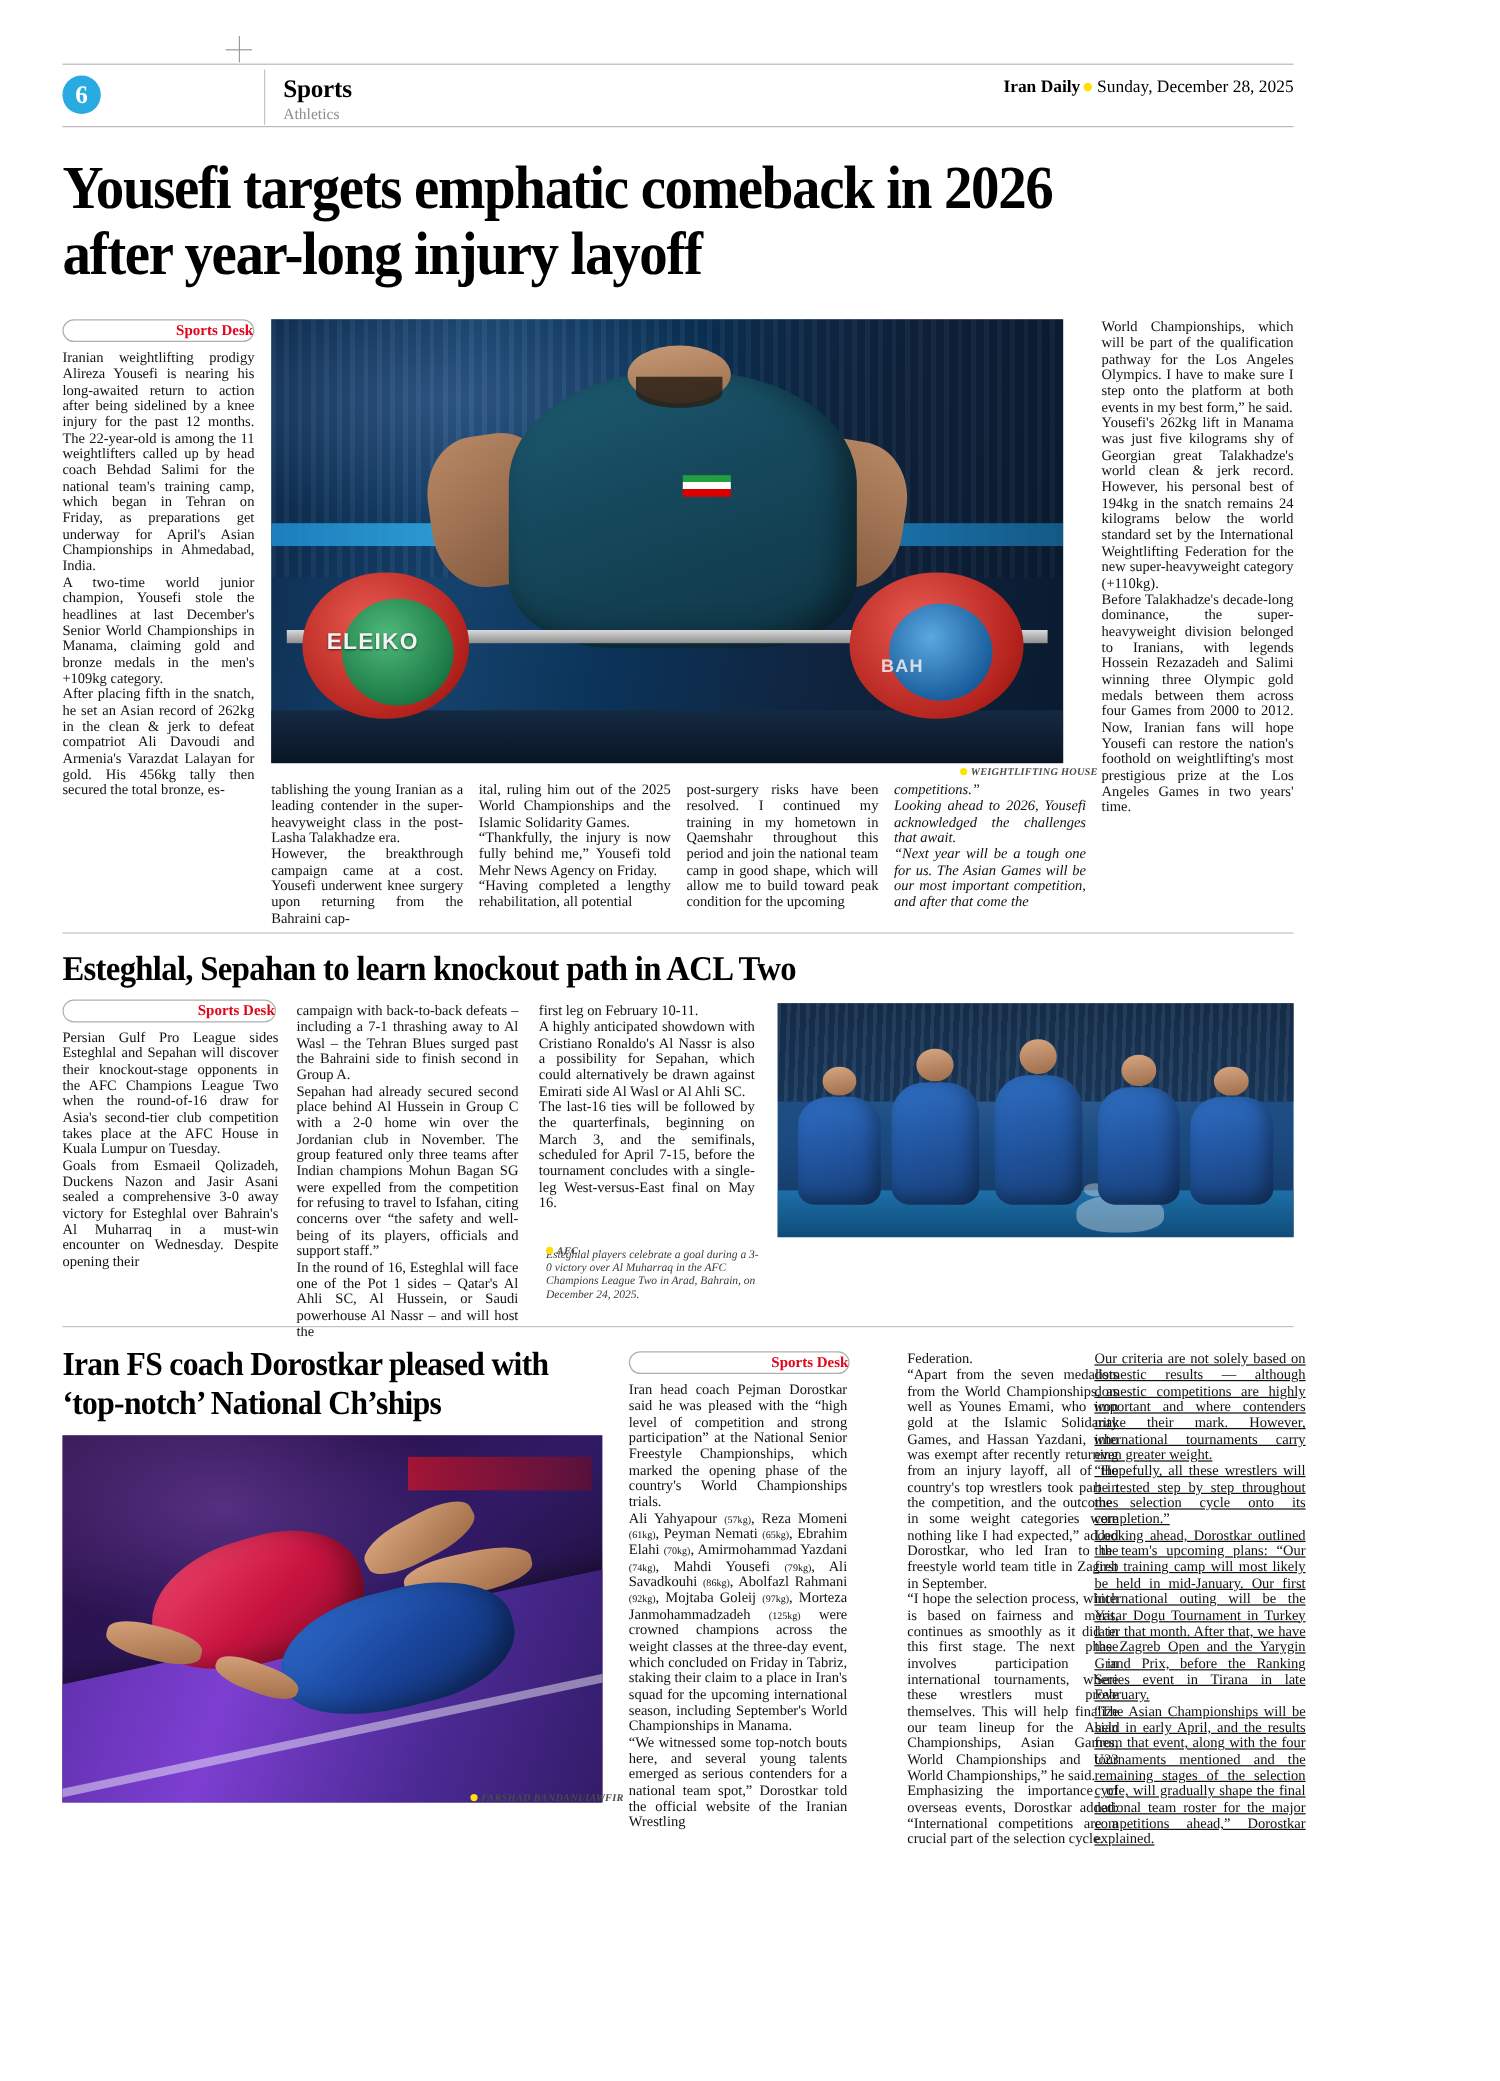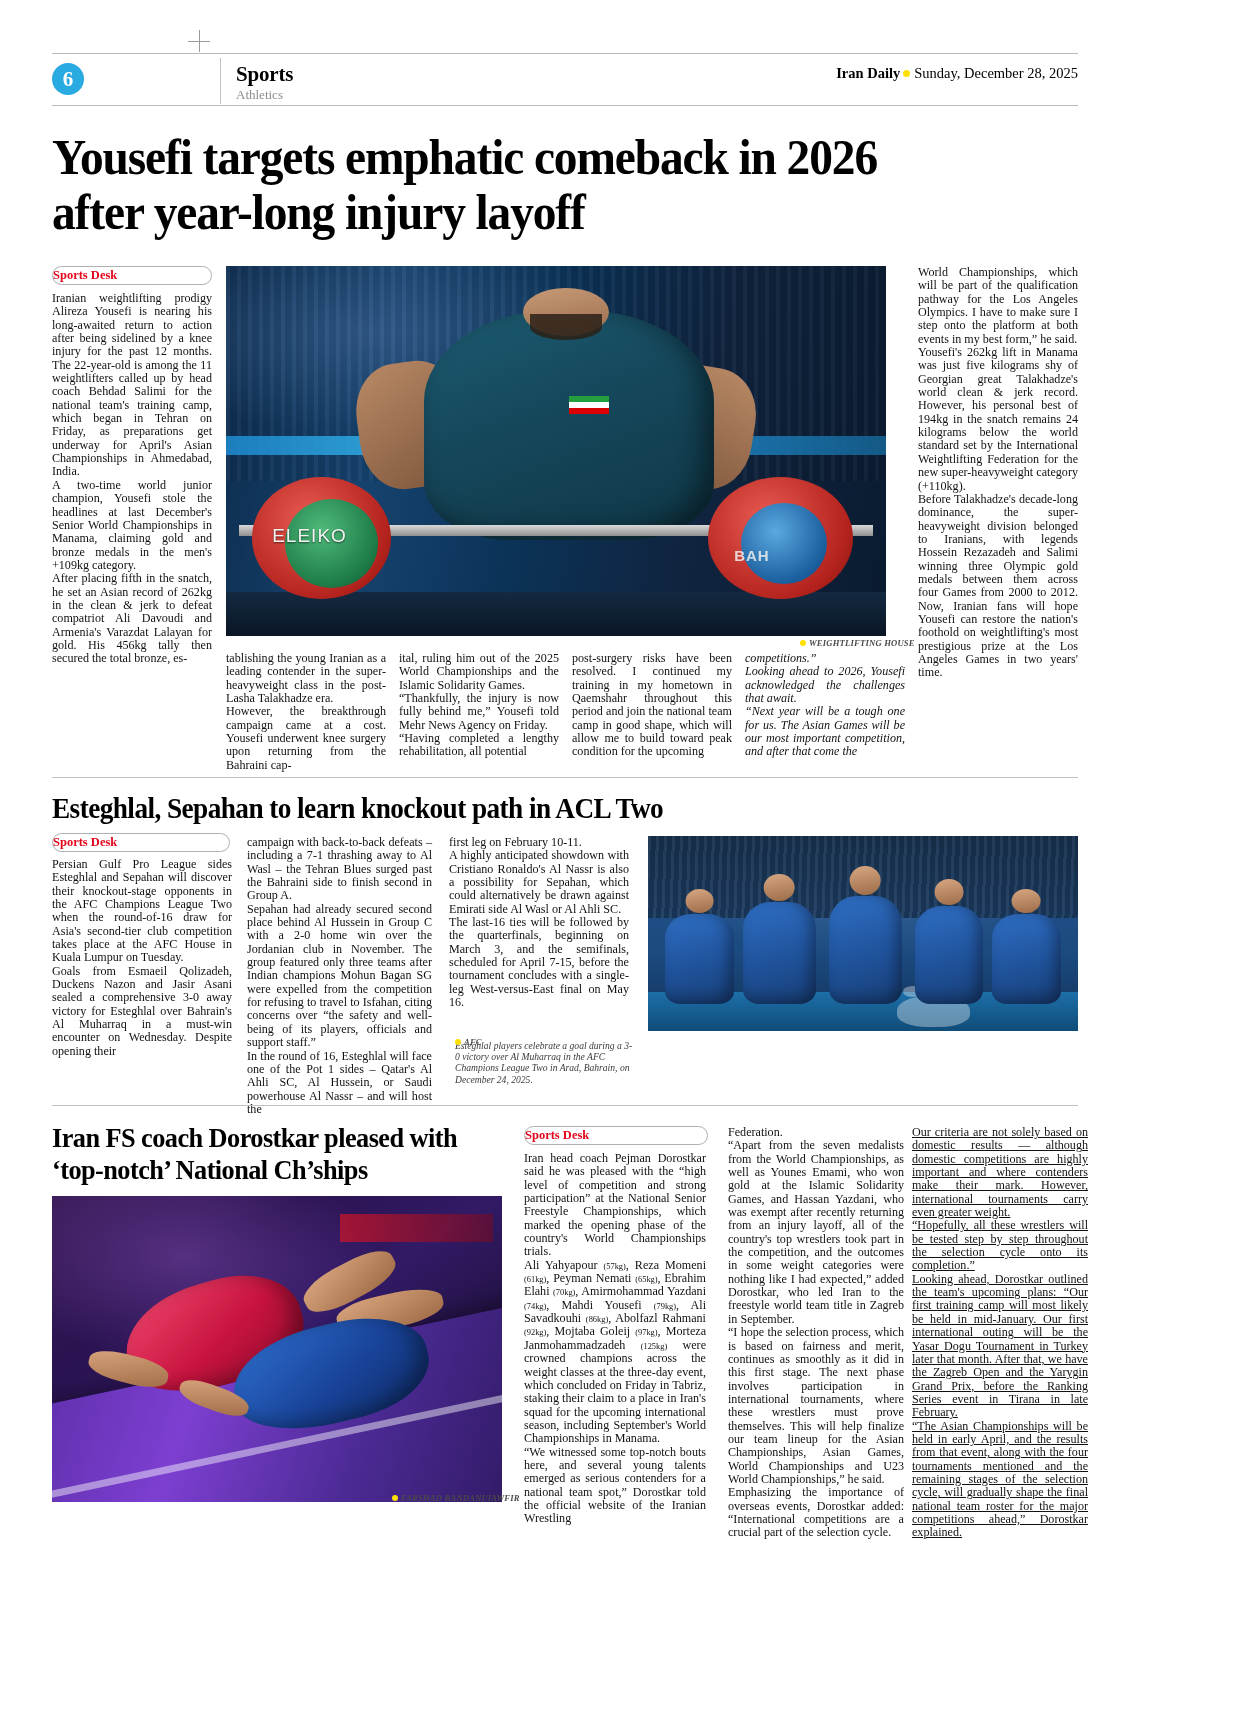--- a/index.html
+++ b/index.html
@@ -155,21 +155,21 @@
     hyphens: manual;
   }
   .col p { margin: 0; }
 
   .desk-badge {
     position: absolute;
     border: 1px solid #b0b0b0;
     border-radius: 11px;
     height: 17px;
     line-height: 17px;
-    text-align: left;
+    text-align: right;
     color: #E3051B;
     font-family: "Liberation Serif", serif;
     font-weight: bold;
     font-size: 12.5px;
     background: #fff;
   }
 
   
   .photo {
     position: absolute;
@@ -288,21 +288,21 @@
     left: 78%; top: 64%;
     width: 13%; height: 22%;
     background: radial-gradient(circle at 40% 35%, #5aa8e0, #1b5f9e 70%, #0f3f6d);
   }
   .wl-eleiko {
     position: absolute;
     left: 7%;
     top: 70%;
     color: #f2f2f2;
     font-family: "Liberation Sans", sans-serif;
-    font-weight: normal;
+    font-weight: bold;
     font-size: 19px;
     letter-spacing: 1px;
     text-shadow: 0 1px 2px rgba(0,0,0,.6);
   }
   .wl-sponsor {
     position: absolute;
     left: 77%;
     top: 76%;
     color: #efefef;
     font-family: "Liberation Sans", sans-serif;
@@ -628,21 +628,21 @@
   </div>
 
   <div class="credit" style="left:392px; top:1493px;">
     <span class="dot-yellow"></span><span>FARSHAD BANDANI/IAWFIR</span>
   </div>
 
   <div class="col" style="left:524px; top:1152px; width:182px; height:360px;">
     <p>Iran head coach Pejman Dorostkar said he was pleased with the “high level of competition and strong participation” at the National Senior Freestyle Championships, which marked the opening phase of the country's World Championships trials.</p><span id="wrestler-list"><span>Ali Yahyapour </span><sup class="kg">(57kg)</sup><span>, </span><span>Reza Momeni </span><sup class="kg">(61kg)</sup><span>, </span><span>Peyman Nemati </span><sup class="kg">(65kg)</sup><span>, </span><span>Ebrahim Elahi </span><sup class="kg">(70kg)</sup><span>, </span><span>Amirmohammad Yazdani </span><sup class="kg">(74kg)</sup><span>, </span><span>Mahdi Yousefi </span><sup class="kg">(79kg)</sup><span>, </span><span>Ali Savadkouhi </span><sup class="kg">(86kg)</sup><span>, </span><span>Abolfazl Rahmani </span><sup class="kg">(92kg)</sup><span>, </span><span>Mojtaba Goleij </span><sup class="kg">(97kg)</sup><span>, </span><span>Morteza Janmohammadzadeh </span><sup class="kg">(125kg)</sup><span> </span></span><span id="wrestler-tail">were crowned champions across the weight classes at the three-day event, which concluded on Friday in Tabriz, staking their claim to a place in Iran's squad for the upcoming international season, including September's World Championships in Manama.</span>
   <p>“We witnessed some top-notch bouts here, and several young talents emerged as serious contenders for a national team spot,” Dorostkar told the official website of the Iranian Wrestling</p></div>
 
-  <div class="col" style="left:728px; top:1126px; width:176px; height:400px;">
+  <div class="col" style="left:756px; top:1126px; width:176px; height:400px;">
       <p>Federation.</p>
       <p>“Apart from the seven medalists from the World Championships, as well as Younes Emami, who won gold at the Islamic Solidarity Games, and Hassan Yazdani, who was exempt after recently returning from an injury layoff, all of the country's top wrestlers took part in the competition, and the outcomes in some weight categories were nothing like I had expected,” added Dorostkar, who led Iran to the freestyle world team title in Zagreb in September.</p>
       <p>“I hope the selection process, which is based on fairness and merit, continues as smoothly as it did in this first stage. The next phase involves participation in international tournaments, where these wrestlers must prove themselves. This will help finalize our team lineup for the Asian Championships, Asian Games, World Championships and U23 World Championships,” he said.</p>
       <p>Emphasizing the importance of overseas events, Dorostkar added: “International competitions are a crucial part of the selection cycle.</p>
     </div>
   <div class="col" style="left:912px; top:1126px; width:176px; height:400px;text-decoration:underline;">
       <p>Our criteria are not solely based on domestic results — although domestic competitions are highly important and where contenders make their mark. However, international tournaments carry even greater weight.</p>
       <p>“Hopefully, all these wrestlers will be tested step by step throughout the selection cycle onto its completion.”</p>
       <p>Looking ahead, Dorostkar outlined the team's upcoming plans: “Our first training camp will most likely be held in mid-January. Our first international outing will be the Yasar Dogu Tournament in Turkey later that month. After that, we have the Zagreb Open and the Yarygin Grand Prix, before the Ranking Series event in Tirana in late February.</p>
       <p>“The Asian Championships will be held in early April, and the results from that event, along with the four tournaments mentioned and the remaining stages of the selection cycle, will gradually shape the final national team roster for the major competitions ahead,” Dorostkar explained.</p>

